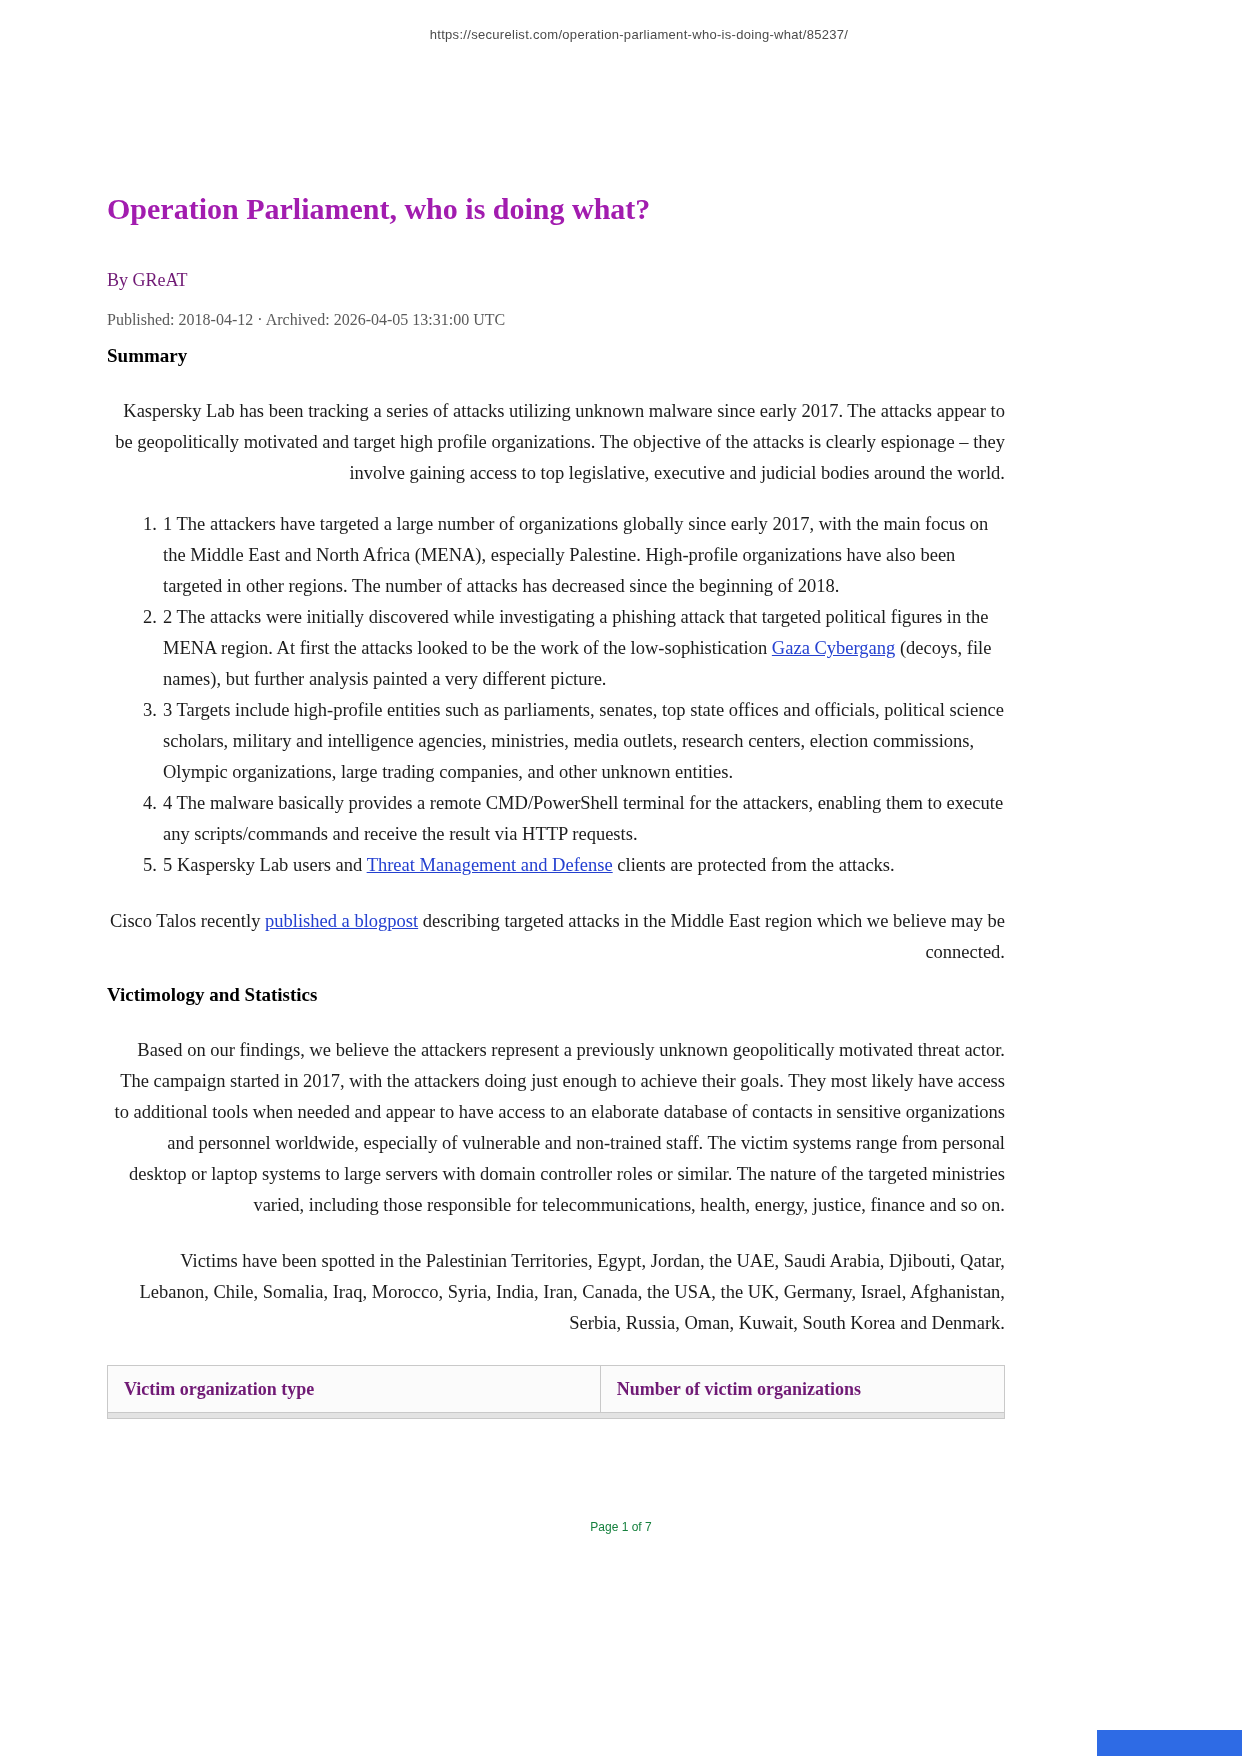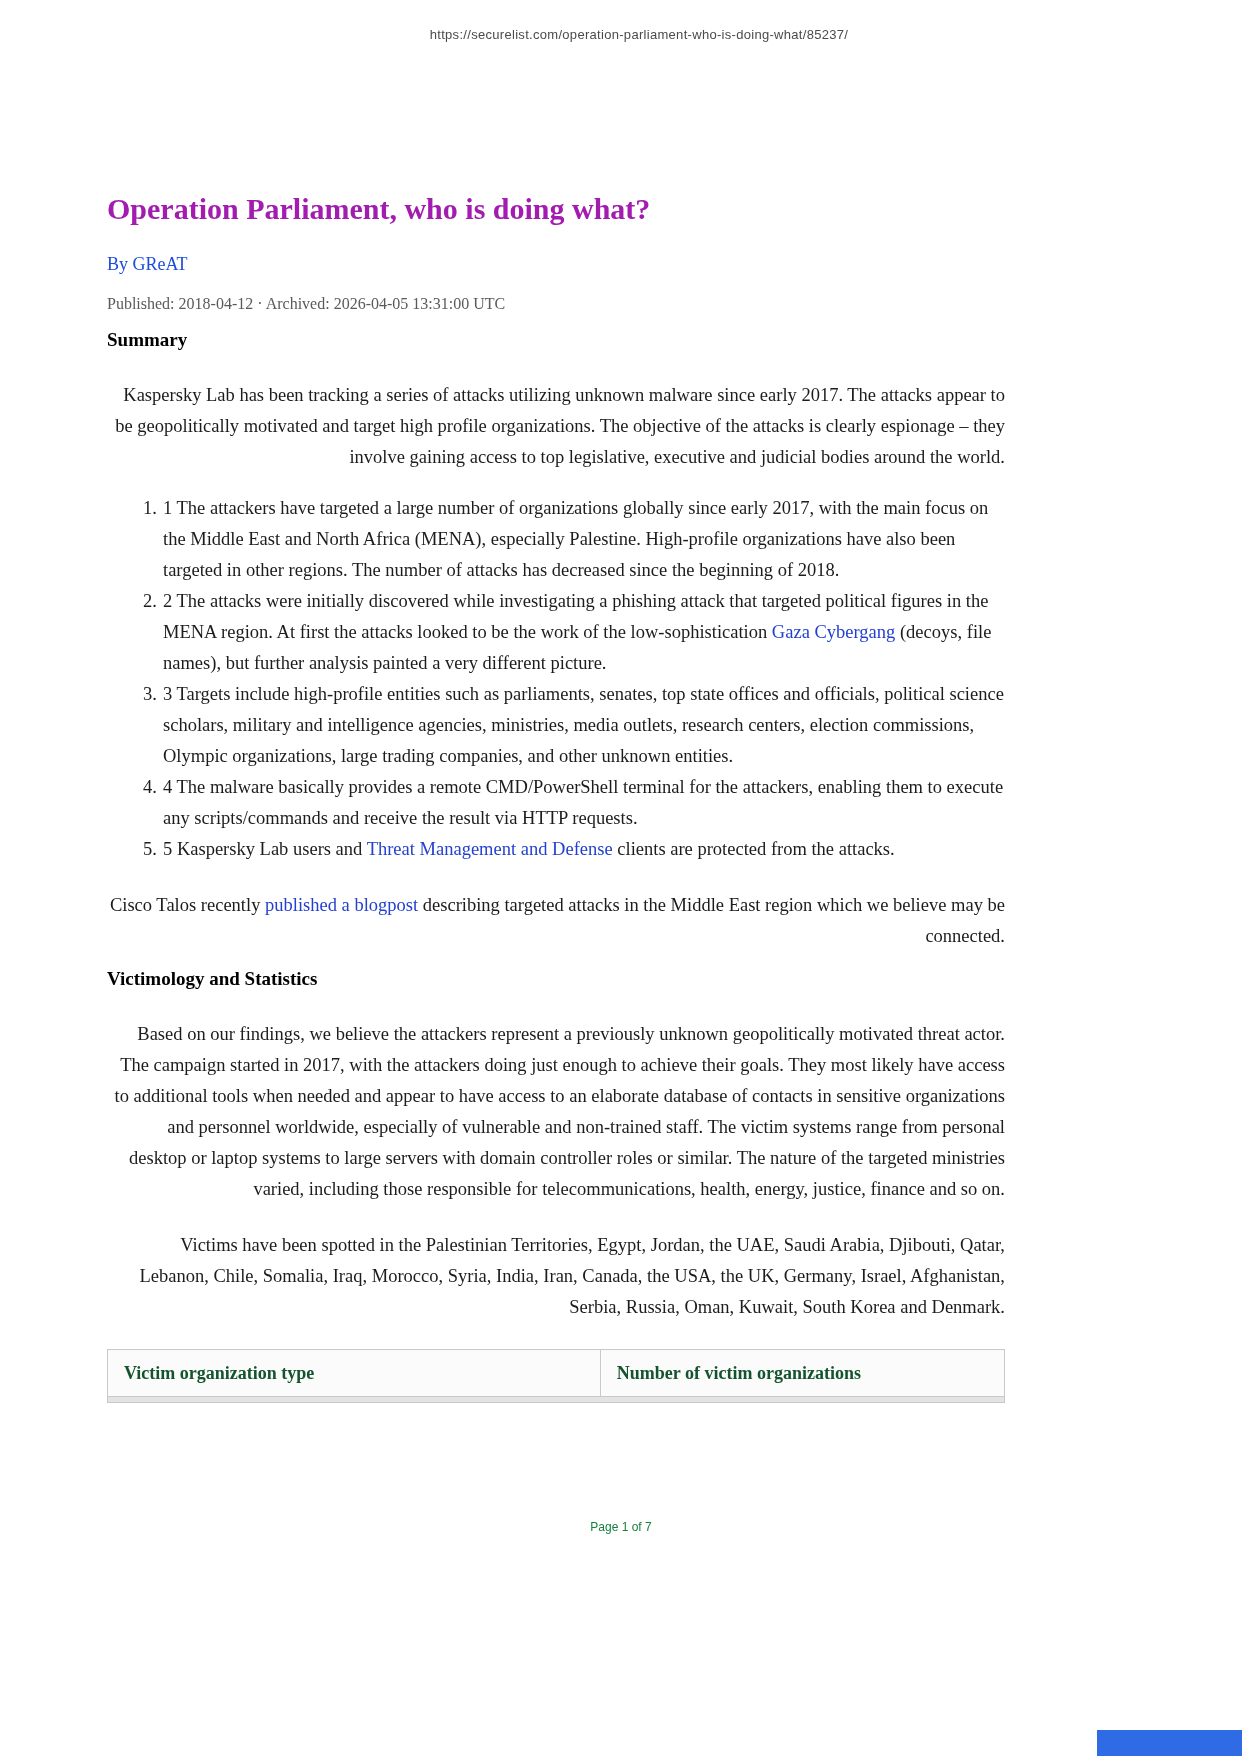--- a/index.html
+++ b/index.html
@@ -34,23 +34,23 @@
     width: 898px;
   }
   .article-title {
     margin-top: 190px;
     font-size: 30px;
     line-height: 38px;
     font-weight: bold;
     color: #a21caf;
   }
   .byline {
-    margin-top: 26px;
+    margin-top: 42px;
     font-size: 18px;
-    color: #1d4ed8;
+    color: #701a75;
   }
   .meta {
     margin-top: 20px;
     font-size: 16px;
     color: #5a5a5a;
   }
   h2.section-heading {
     margin-top: 12px;
     font-size: 19px;
     line-height: 30px;
@@ -77,20 +77,21 @@
   ol.num-list .marker {
     flex: none;
     width: 20px;
   }
   ol.num-list .li-text {
     flex: 1;
     padding-left: 0px;
   }
   a.inline-link {
     color: var(--link);
+    text-decoration: underline;
     cursor: pointer;
   }
   .table-clip {
     margin-top: 26px;
     width: 898px;
     height: 54px;
     overflow: hidden;
     border: 1px solid #c9c9c9;
     background: #ffffff;
   }
@@ -98,21 +99,21 @@
     display: flex;
     height: 47px;
     background: #fbfbfb;
     border-bottom: 1px solid #c9c9c9;
   }
   .th {
     padding: 12px 16px;
     font-weight: bold;
     font-size: 18px;
     line-height: 22px;
-    color: #14532d;
+    color: #701a75;
   }
   .th-left {
     width: 55%;
     border-right: 1px solid #c9c9c9;
   }
   .th-right { width: 45%; }
   .row-sliver {
     height: 20px;
     background: #e3e3e3;
   }

